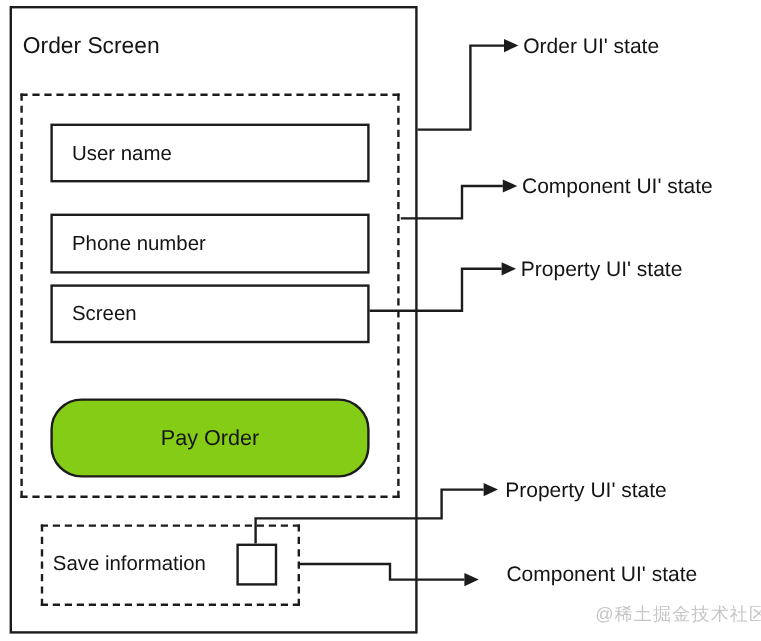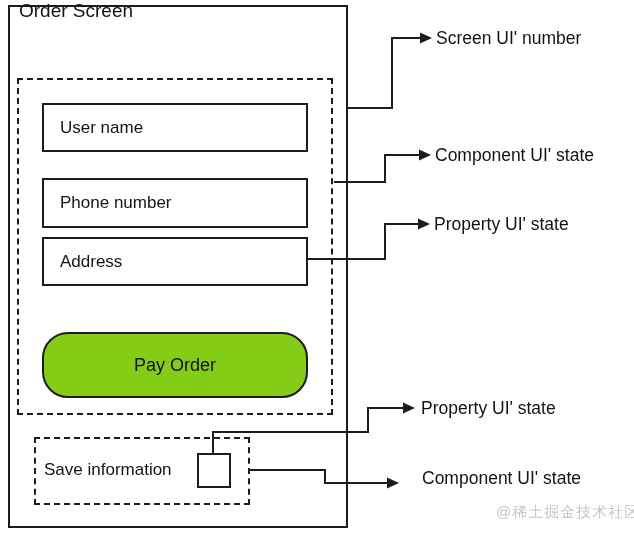--- a/index.html
+++ b/index.html
@@ -19,21 +19,21 @@
   .abs { position: absolute; }
 
   .outer-frame {
     left: 8px; top: 5px;
     width: 340px; height: 523px;
     border: 2px solid #1c1c1c;
     box-sizing: border-box;
     background: #ffffff;
   }
   .screen-title {
-    left: 19px; top: 0;
+    left: 19px; top: 28px;
     font-size: 19px;
     line-height: 22px;
     color: #141414;
     white-space: nowrap;
   }
   .dashed-group {
     border: 2px dashed #1c1c1c;
     box-sizing: border-box;
     background: transparent;
   }
@@ -123,21 +123,21 @@
 
   <div class="abs dashed-group form-group"></div>
 
   <div class="abs input-box input-user">
     <span>User name</span>
   </div>
   <div class="abs input-box input-phone">
     <span>Phone number</span>
   </div>
   <div class="abs input-box input-addr">
-    <span>Address</span>
+    <span>Screen</span>
   </div>
 
   <div class="abs pay-button">
     <span>Pay Order</span>
   </div>
 
   <div class="abs dashed-group save-group"></div>
   <div class="abs save-label">Save information</div>
   <div class="abs save-checkbox"></div>
 
@@ -151,21 +151,21 @@
     </g>
     <g fill="#1c1c1c" stroke="none">
       <polygon points="420,32.5 432,38 420,43.5"></polygon>
       <polygon points="419,149.5 431,155 419,160.5"></polygon>
       <polygon points="418,218.5 430,224 418,229.5"></polygon>
       <polygon points="403,402.5 415,408 403,413.5"></polygon>
       <polygon points="387,477.5 399,483 387,488.5"></polygon>
     </g>
   </svg>
 
-  <div class="abs state-label lbl-0">Screen UI' number</div>
+  <div class="abs state-label lbl-0">Order UI' state</div>
   <div class="abs state-label lbl-1">Component UI' state</div>
   <div class="abs state-label lbl-2">Property UI' state</div>
   <div class="abs state-label lbl-3">Property UI' state</div>
   <div class="abs state-label lbl-4">Component UI' state</div>
 
   <div class="abs watermark">@稀土掘金技术社区</div>
 
 </div>
 
 </body></html>

